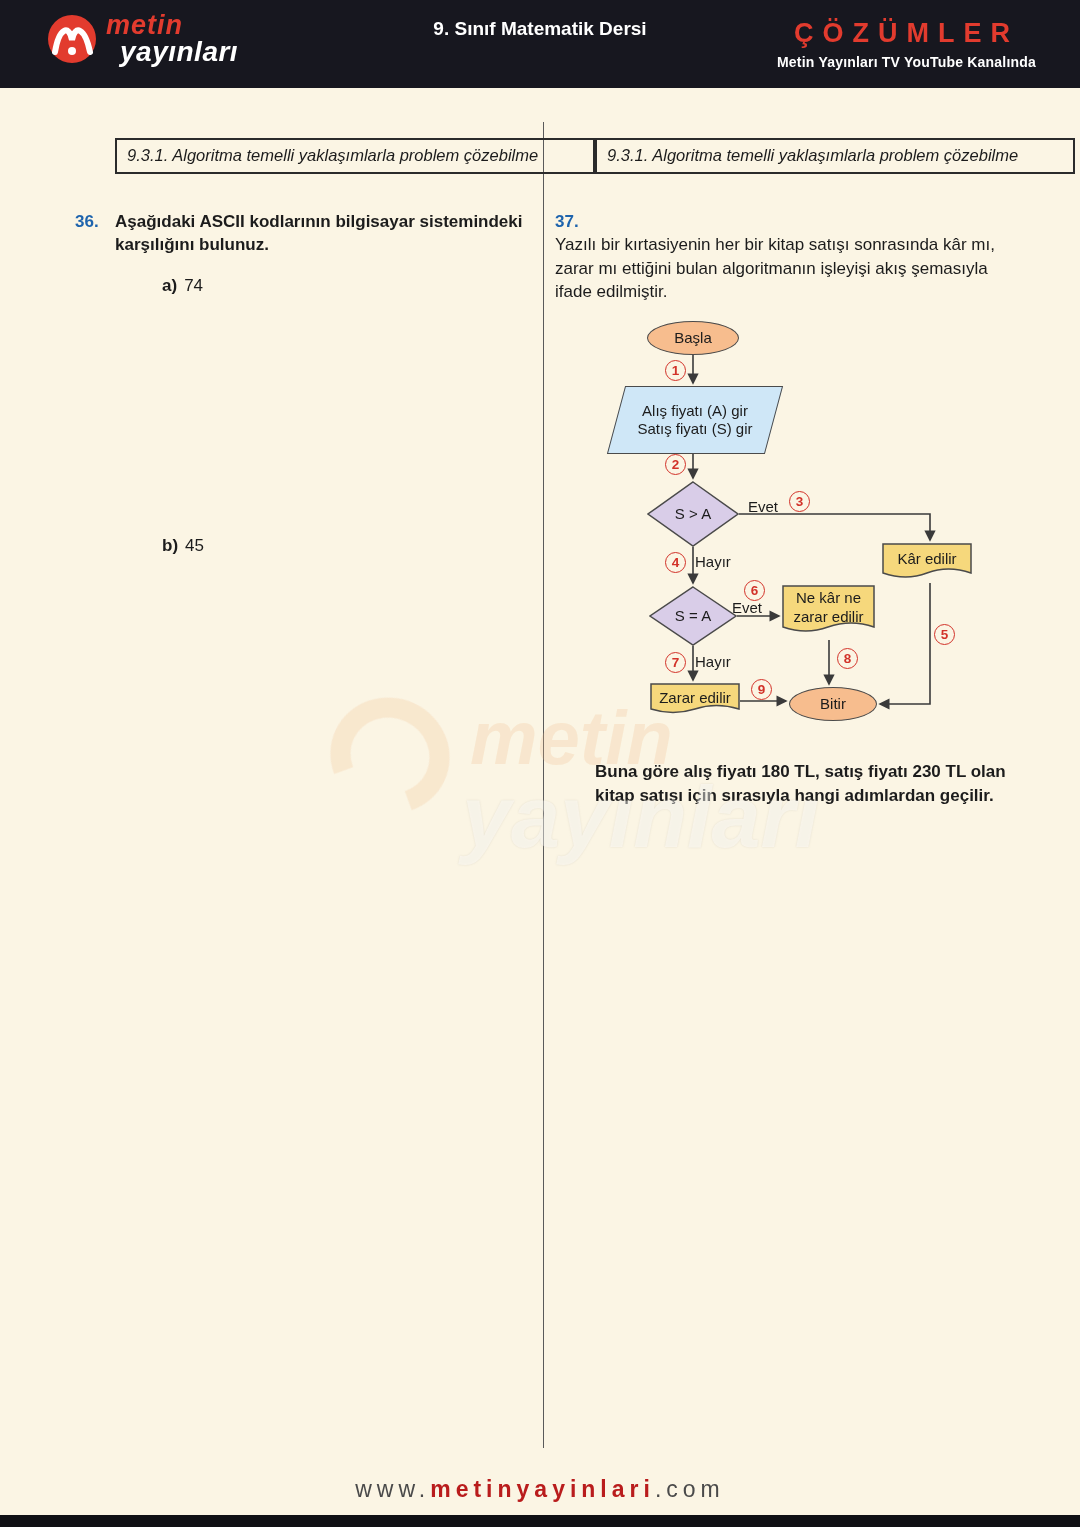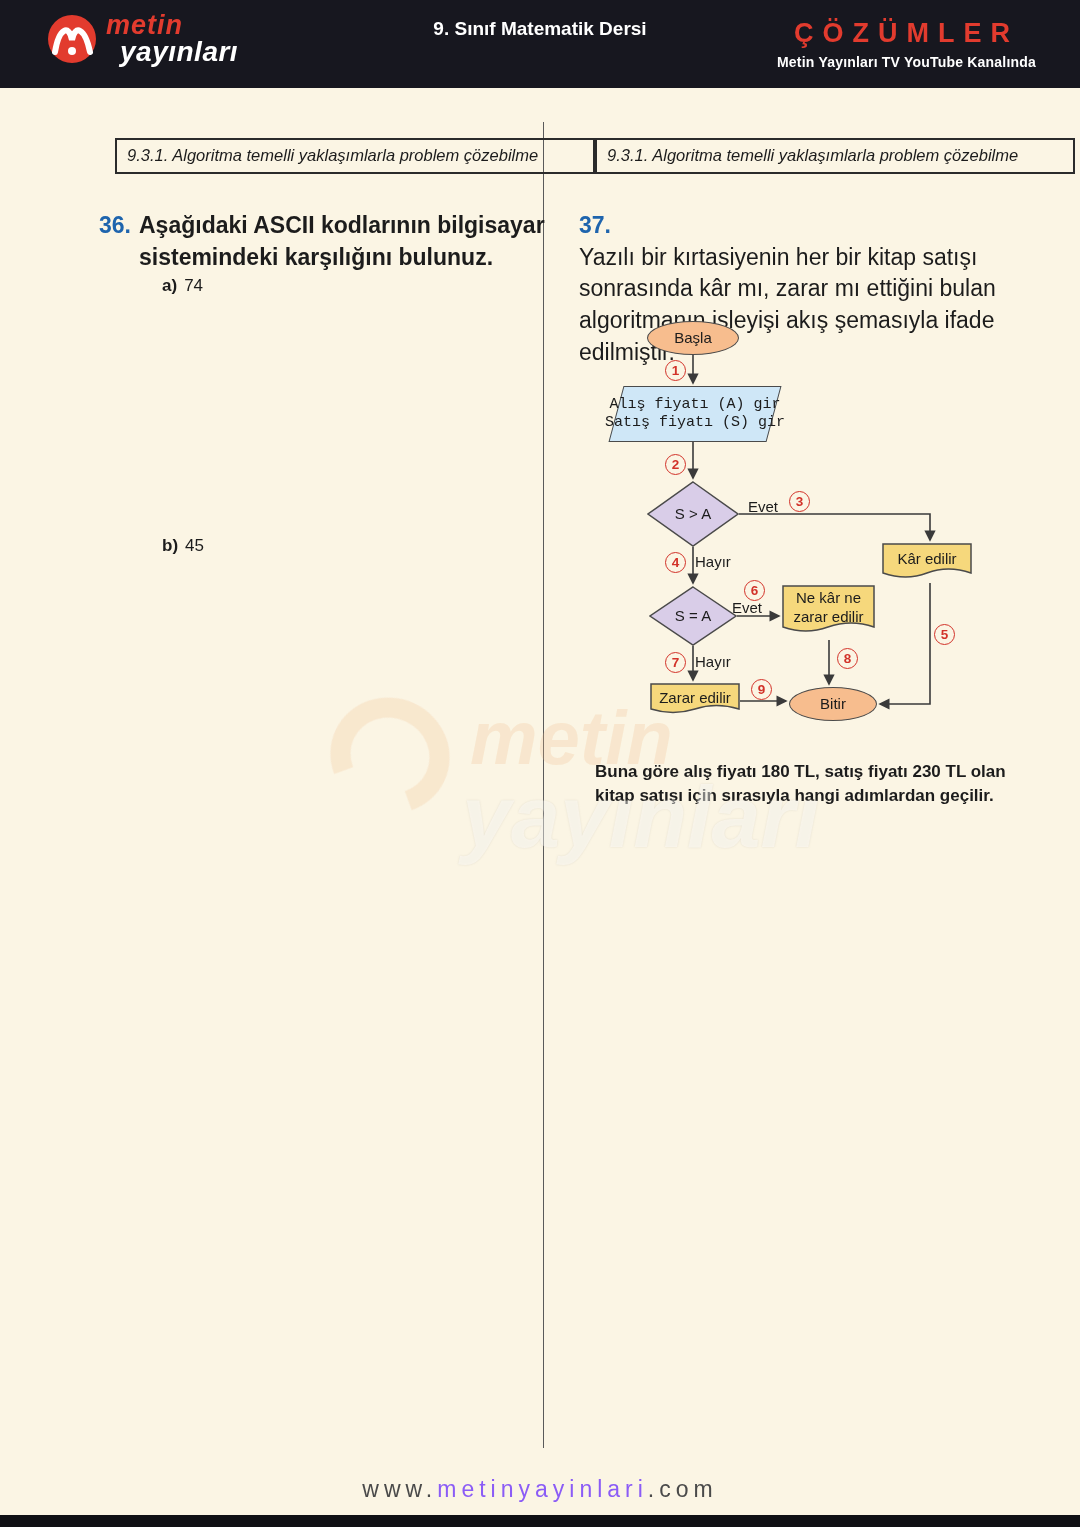--- a/index.html
+++ b/index.html
@@ -18,21 +18,21 @@
   .header-title .t1 { font-size:19px; font-weight:600; }
   .header-title .t2 { font-size:21px; font-weight:600; margin-top:3px; }
   .header-right { position:absolute; right:44px; top:18px; text-align:center; }
   .cozumler { color:#e23b2e; font-size:27px; font-weight:700; letter-spacing:9px; }
   .cozumler-sub { color:#fff; font-size:14px; font-weight:700; margin-top:5px; letter-spacing:0.2px; }
 
   
   .divider { position:absolute; left:543px; top:122px; width:1px; height:1326px; background:#5a5a5a; }
   .topic-box { position:absolute; width:480px; border:2px solid #2b2b2b; padding:5px 10px;
                font-style:italic; font-size:16.5px; line-height:1.32; }
-  .question { position:absolute; display:flex; font-size:23px; line-height:1.38;margin-left:24px; }
+  .question { position:absolute; display:flex; font-size:17px; line-height:1.38; }
   .qnum { color:#1e64ad; font-weight:bold; width:40px; flex:none; }
   .bold { font-weight:bold; }
   .item { position:absolute; font-size:17px;margin-left:47px; }
   .item .lbl { font-weight:bold; margin-right:7px; }
   .closing { position:absolute; left:595px; top:760px; width:424px;
              font-weight:bold; font-size:17px; line-height:1.42; }
 
   
   .flowchart { position:absolute; left:560px; top:312px; width:460px; height:425px; }
   .connectors { position:absolute; left:0; top:0; width:460px; height:425px; }
@@ -56,21 +56,21 @@
              border:20px solid rgba(242,197,150,0.55); border-radius:50%;
              border-bottom-color:transparent; transform:rotate(25deg); }
   .wm1 { position:absolute; left:470px; top:694px; font-size:76px; font-weight:800; font-style:italic;
          color:rgba(242,190,140,0.5); }
   .wm2 { position:absolute; left:462px; top:766px; font-size:88px; font-weight:800; font-style:italic;
          color:rgba(255,255,255,0.75); text-shadow:0 0 2px rgba(190,185,170,0.8); }
 
   
   .footer { position:absolute; left:0; right:0; bottom:24px; text-align:center;
             font-size:23px; letter-spacing:5px; color:#4a4a4a; }
-  .footer .mid { font-weight:400; color:#8b5cf6; }
+  .footer .mid { font-weight:700; color:#b91c1c; }
   .bottom-bar { position:absolute; left:0; bottom:0; width:100%; height:12px; background:#101014; }
 </style>
 </head>
 <body>
 
 <div class="page">
 
   <div class="header">
     <div class="logo">
       <svg width="54" height="52" viewBox="0 0 54 52">
@@ -133,21 +133,21 @@
         <path d="M269,328 L269,372" marker-end="url(#arrow)"></path>
         <path d="M370,271 L370,392 L320,392" marker-end="url(#arrow)"></path>
         <path d="M180,389 L226,389" marker-end="url(#arrow)"></path>
       </g>
     </svg>
 
     <div class="fc-node terminator" style="left:87px; top:9px; width:92px; height:34px;">
       <span class="label">Başla</span>
     </div>
 
-    <div class="fc-node para" style="left:40px; top:74px; width:190px; height:56px;font-family:Liberation Mono, monospace;">
+    <div class="fc-node para" style="left:40px; top:74px; width:190px; height:68px;">
       <div class="para-bg"></div>
       <div class="label">
         <div>Alış fiyatı (A) gir</div>
         <div>Satış fiyatı (S) gir</div>
       </div>
     </div>
 
     <div class="fc-node" style="left:87px; top:169px; width:92px; height:66px;">
       <svg class="shape-svg" width="92" height="66">
         <polygon points="46,1 91,33 46,65 1,33" fill="#d9cde8" stroke="#4a4a4a" stroke-width="1.5"></polygon>

